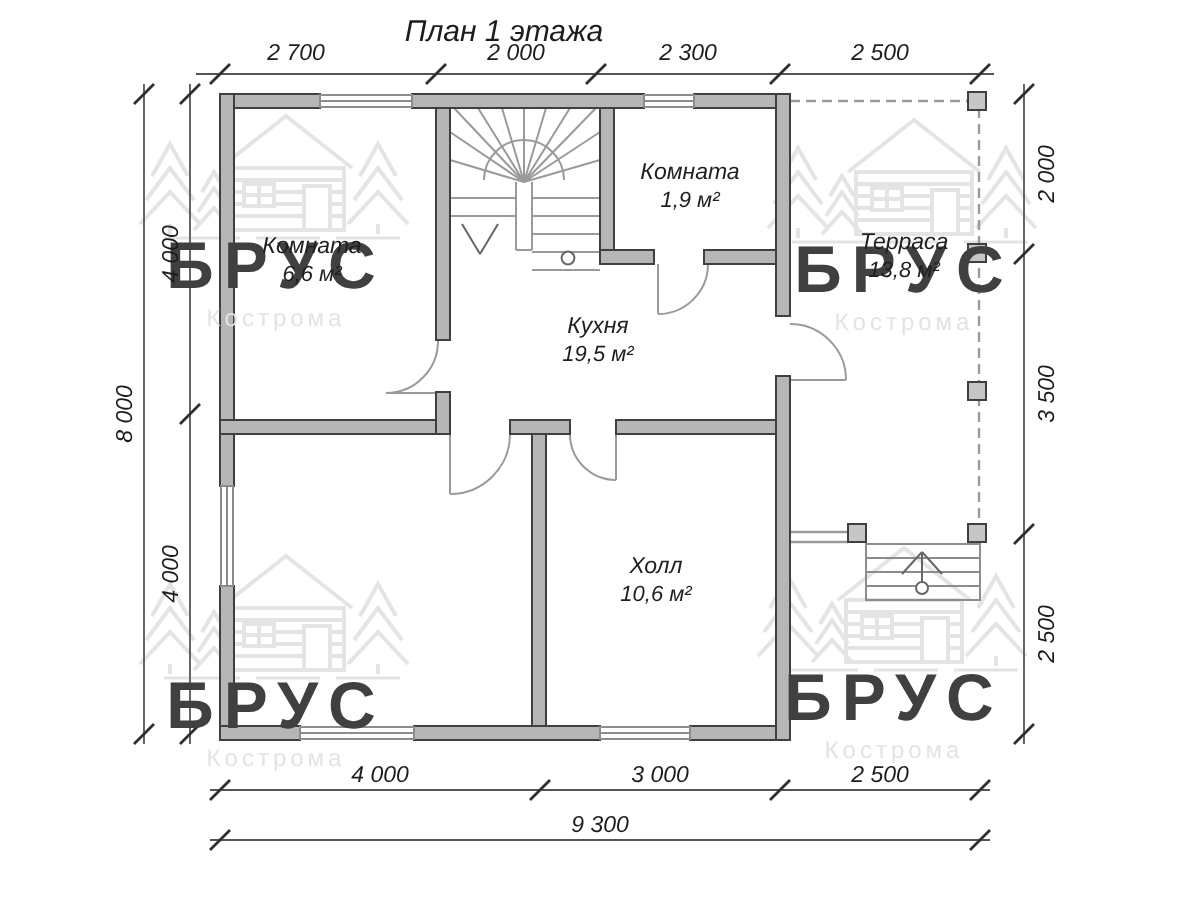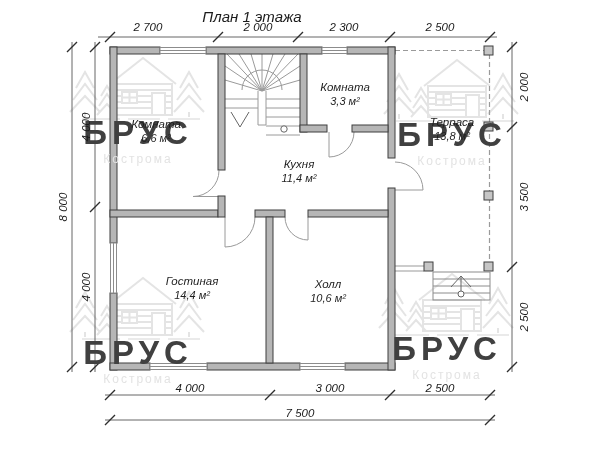--- a/index.html
+++ b/index.html
@@ -220,33 +220,29 @@
   </svg>
 
   <div class="title">План 1 этажа</div>
 
   <div class="room" style="left:156px;top:131px">
     <div class="room-name">Комната</div>
     <div class="room-area">6,6 м²</div>
   </div>
   <div class="room" style="left:345px;top:94px">
     <div class="room-name">Комната</div>
-    <div class="room-area">3,3 м²</div>
+    <div class="room-area">1,9 м²</div>
   </div>
   <div class="room" style="left:452px;top:129px">
     <div class="room-name">Терраса</div>
     <div class="room-area">13,8 м²</div>
   </div>
   <div class="room" style="left:299px;top:171px">
     <div class="room-name">Кухня</div>
-    <div class="room-area">11,4 м²</div>
-  </div>
-  <div class="room" style="left:192px;top:288px">
-    <div class="room-name">Гостиная</div>
-    <div class="room-area">14,4 м²</div>
+    <div class="room-area">19,5 м²</div>
   </div>
   <div class="room" style="left:328px;top:291px">
     <div class="room-name">Холл</div>
     <div class="room-area">10,6 м²</div>
   </div>
 
   <div class="dim" style="left:148px;top:27px">2 700</div>
   <div class="dim" style="left:258px;top:27px">2 000</div>
   <div class="dim" style="left:344px;top:27px">2 300</div>
   <div class="dim" style="left:440px;top:27px">2 500</div>
@@ -255,15 +251,15 @@
   <div class="dim vert" style="left:86px;top:287px">4 000</div>
   <div class="dim vert" style="left:63px;top:207px">8 000</div>
 
   <div class="dim vert" style="left:524px;top:87px">2 000</div>
   <div class="dim vert" style="left:524px;top:197px">3 500</div>
   <div class="dim vert" style="left:524px;top:317px">2 500</div>
 
   <div class="dim" style="left:190px;top:388px">4 000</div>
   <div class="dim" style="left:330px;top:388px">3 000</div>
   <div class="dim" style="left:440px;top:388px">2 500</div>
-  <div class="dim" style="left:300px;top:413px">7 500</div>
+  <div class="dim" style="left:300px;top:413px">9 300</div>
 
 </div>
 
 </body></html>

